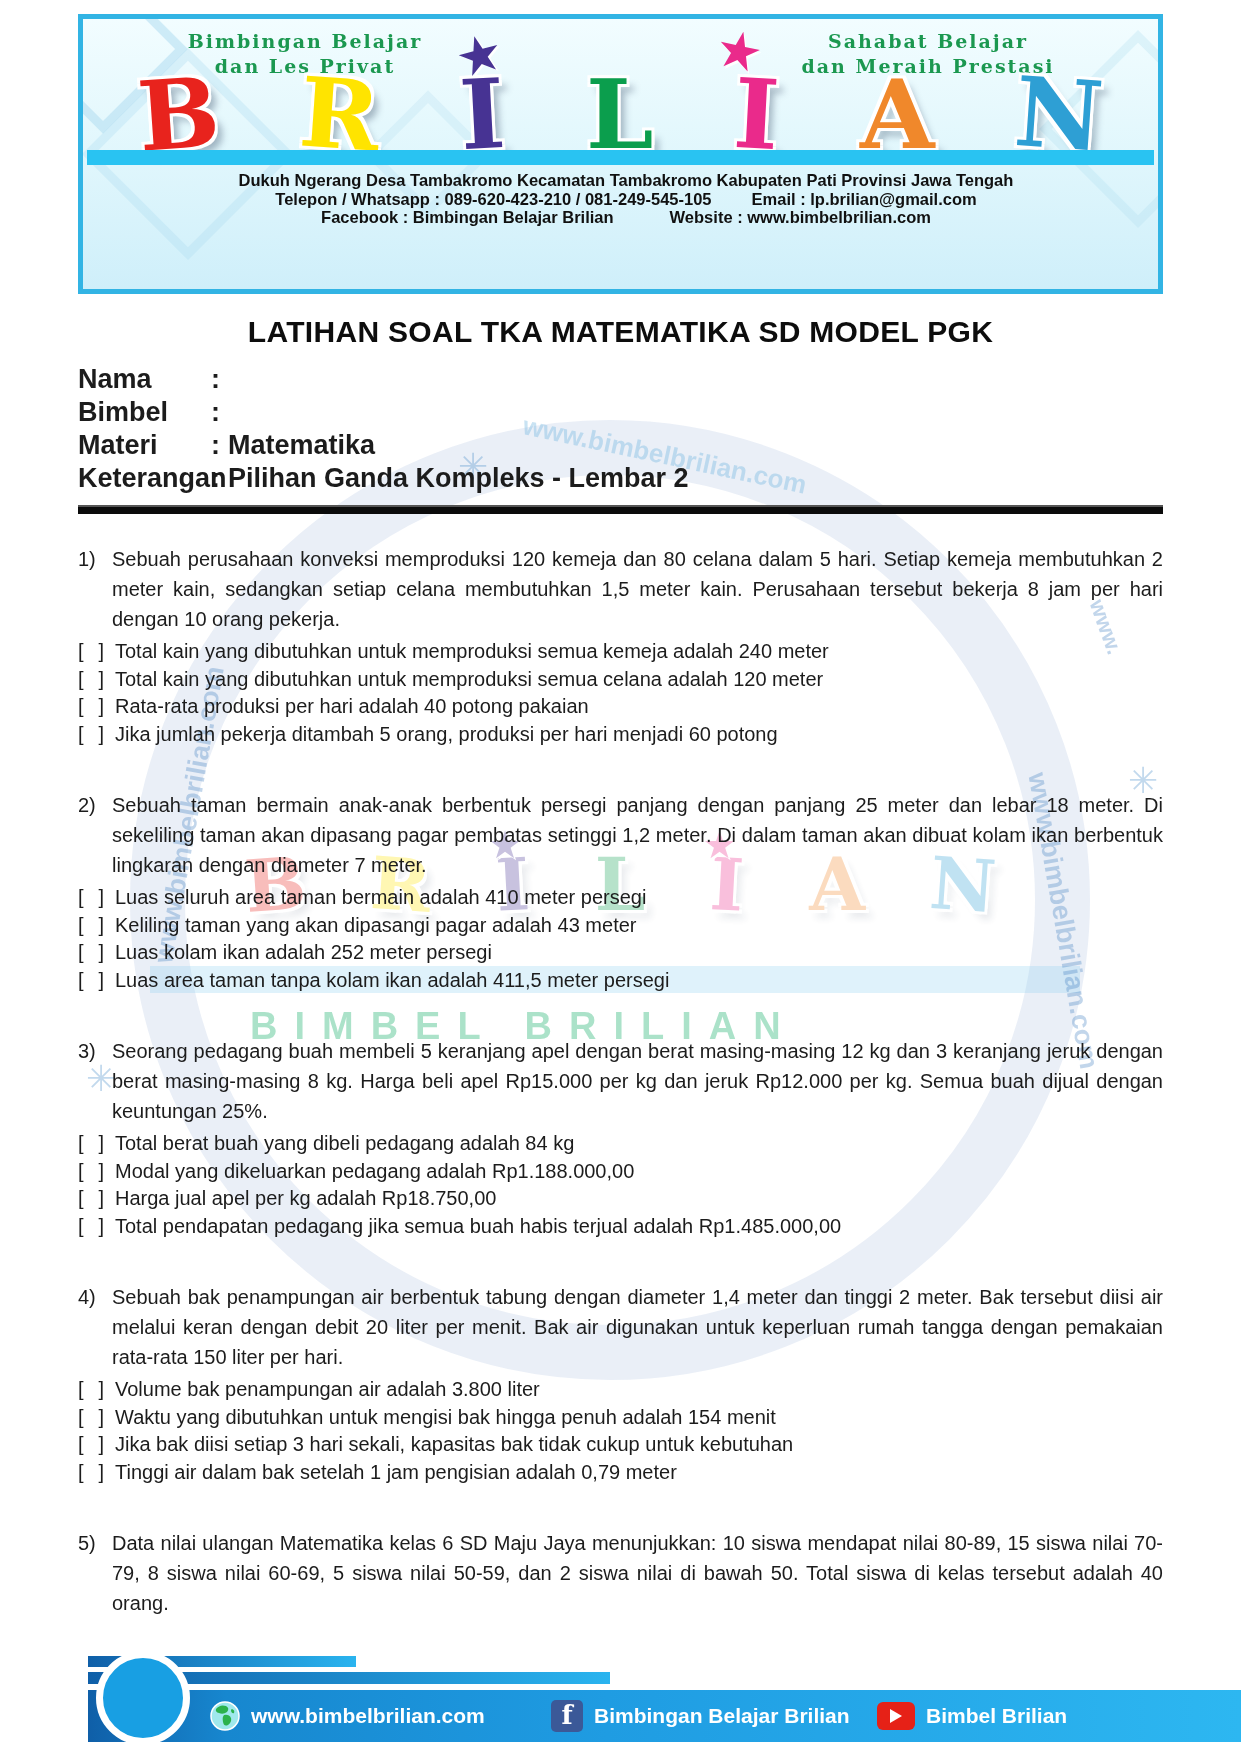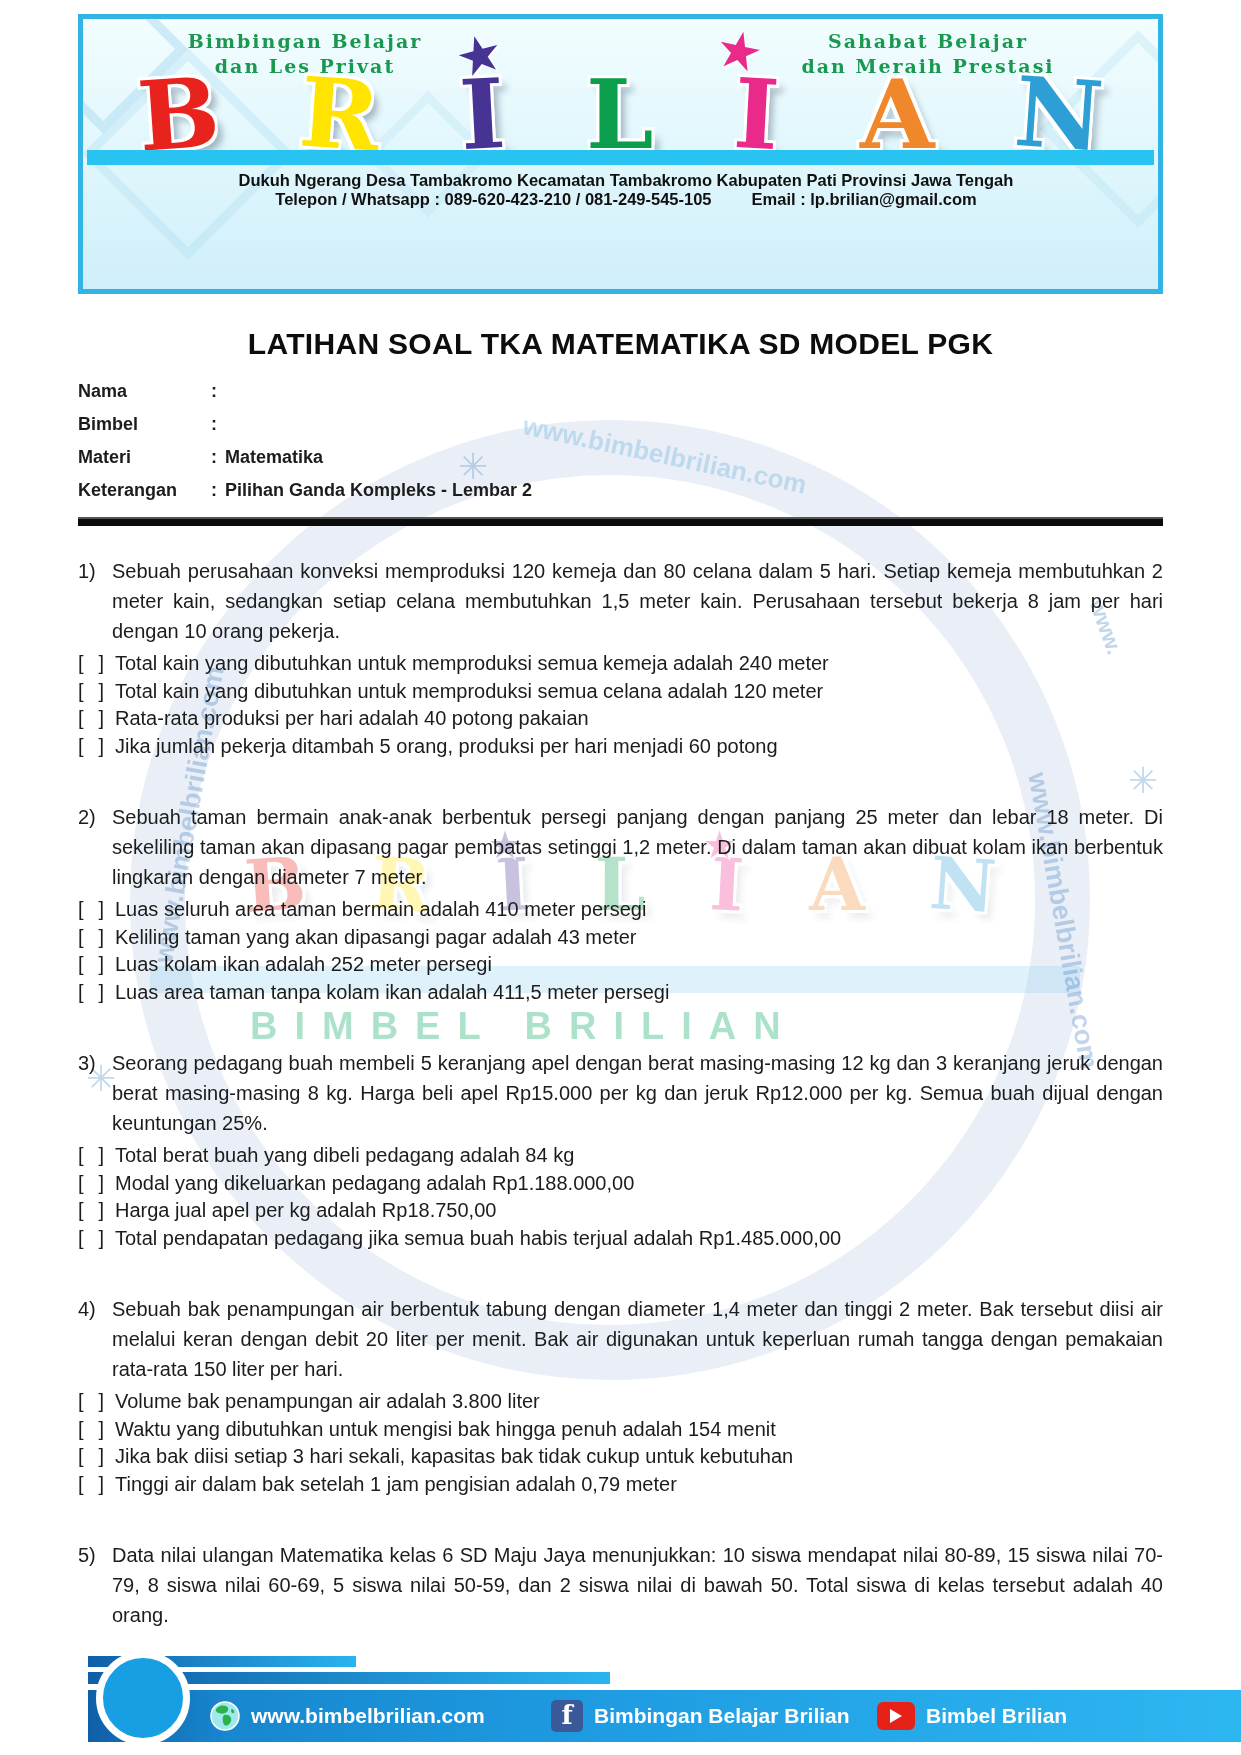--- a/index.html
+++ b/index.html
@@ -58,24 +58,24 @@
     text-shadow:2px 2px 0 #fff; }
   .logo-row .logo-letter-wrap:nth-child(3) .logo-star { transform:rotate(-15deg); top:-34px; left:-4px; }
   .logo-row .logo-letter-wrap:nth-child(5) .logo-star { transform:rotate(12deg); top:-38px; left:-18px; }
   .banner-bar { position:absolute; left:4px; right:4px; top:131px; height:15px; background:#29c3f2; }
   .contact { position:absolute; left:0; right:0; top:152px; text-align:center;
     font-weight:bold; font-size:16.5px; line-height:18.5px; color:#111;padding-left:11px; }
   .contact .gap40 { display:inline-block; width:40px; }
   .contact .gap56 { display:inline-block; width:56px; }
 
   
-  .title { margin-top:33px; text-align:center; font-weight:bold; font-size:30px;
+  .title { margin-top:21px; text-align:center; font-weight:bold; font-size:30px;
     letter-spacing:0.3px; color:#0d0d0d; }
   .form { margin-top:14px; }
-  .form-row { display:flex; line-height:33px; font-size:18px; }
+  .form-row { display:flex; line-height:33px; font-size:27px; }
   .form-label { width:133px; font-weight:bold; }
   .form-colon { font-weight:bold; margin-right:8px; }
   .form-value { font-weight:bold; }
   .divider { margin-top:10px; height:4px; border-top:2px solid #555; border-bottom:7px solid #0b0b0b; }
 
   
   .instruction { margin-top:30px; text-align:center; font-weight:bold; font-size:20px; }
   .questions { margin-top:30px; }
   .question { margin-bottom:42px; }
   .q-main { display:flex; font-size:20px; line-height:30px; }
@@ -164,20 +164,23 @@
           <span class="logo-letter-wrap"><span class="logo-letter" style="color: rgb(46, 159, 212); transform: rotate(4deg);">N</span></span>
         </div>
 
       <div class="banner-bar"></div>
 
       <div class="contact">
         <div>Dukuh Ngerang Desa Tambakromo Kecamatan Tambakromo Kabupaten Pati Provinsi Jawa Tengah</div>
         <div>
           <span>Telepon / Whatsapp : 089-620-423-210 / 081-249-545-105</span><span class="gap40"></span><span>Email : lp.brilian@gmail.com</span>
         </div>
+        <div>
+          <span>Facebook : Bimbingan Belajar Brilian</span><span class="gap56"></span><span>Website : www.bimbelbrilian.com</span>
+        </div>
       </div>
     </div>
 
     <div class="title">LATIHAN SOAL TKA MATEMATIKA SD MODEL PGK</div>
 
     <div class="form" id="form-rows">
   <div class="form-row">
     <span class="form-label">Nama</span>
     <span class="form-colon">:</span>
     <span class="form-value"></span>

